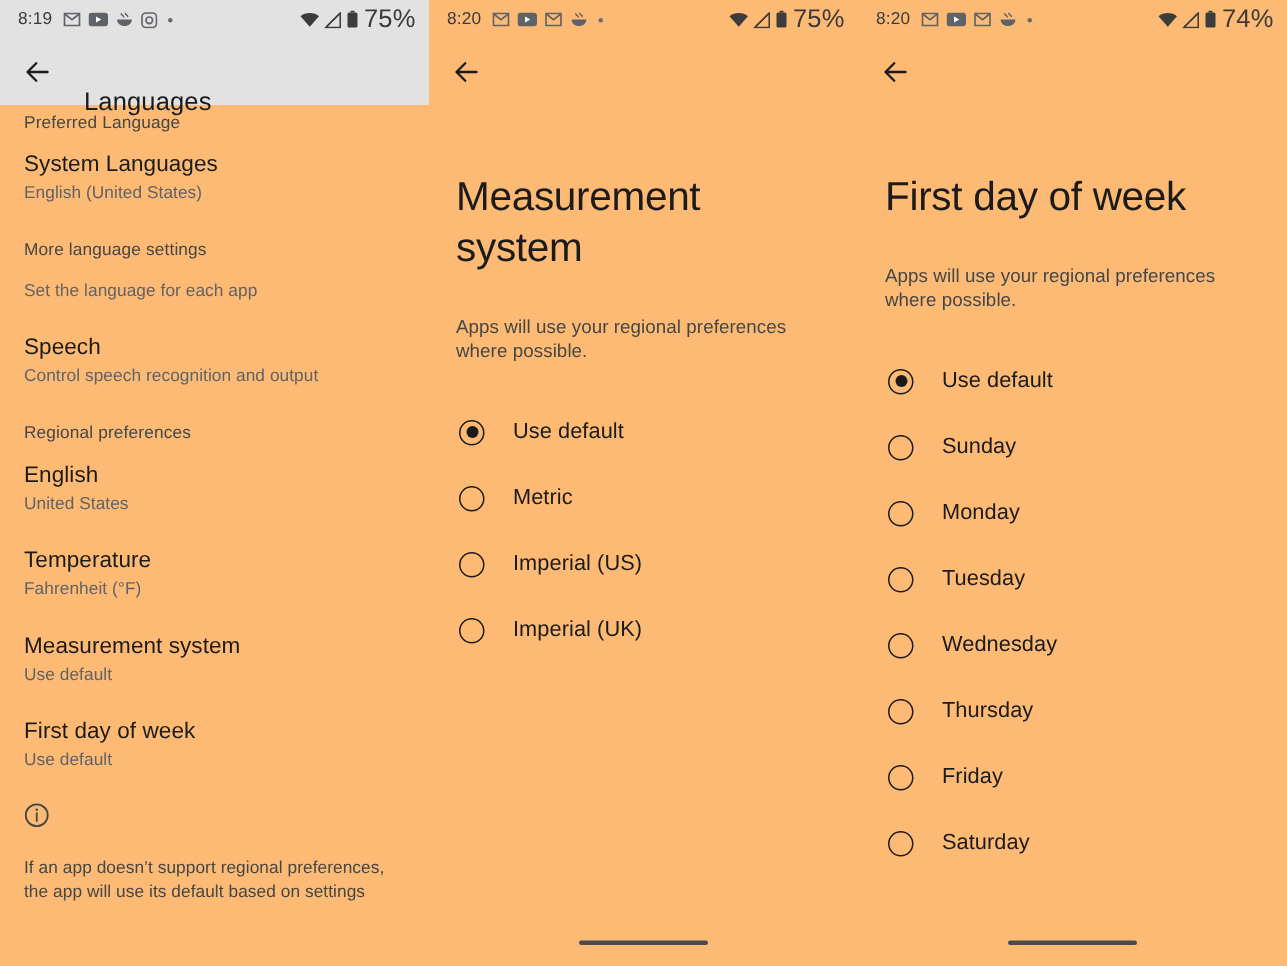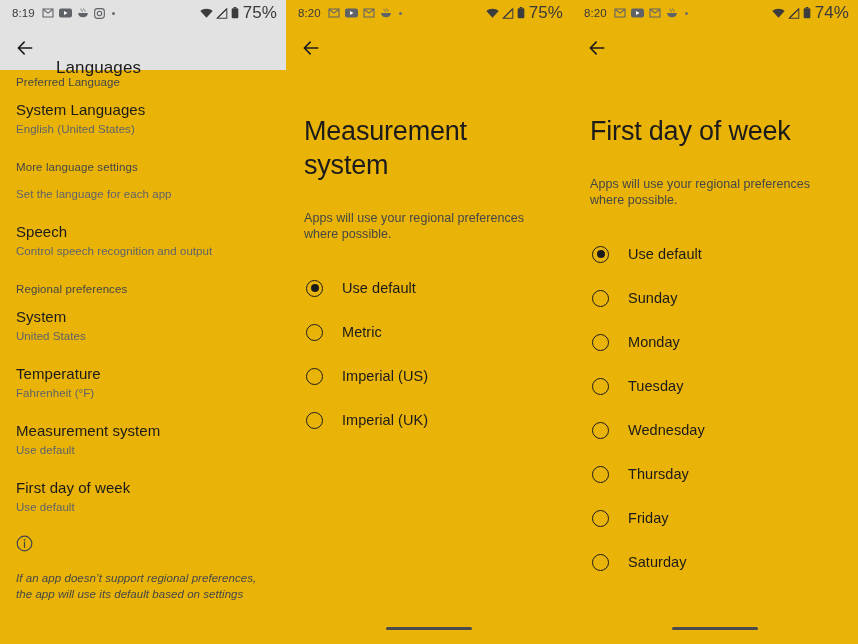--- a/index.html
+++ b/index.html
@@ -17,21 +17,21 @@
   .screens {
     display: flex;
     width: 858px;
     height: 644px;
   }
 
   .panel {
     width: 286px;
     height: 644px;
     position: relative;
-    background: #eab308;
+    background: #fdba74;
     overflow: hidden;
     flex: 0 0 286px;
   }
 
   
   .statusbar {
     height: 26px;
     display: flex;
     align-items: center;
     padding: 0 9px 0 12px;
@@ -110,21 +110,20 @@
   .footer-note {
     padding: 0 16px;
     margin-top: 14px;
   }
   .footer-icon { margin-bottom: 14px; }
   .footer-text {
     font-size: 11.5px;
     color: #444746;
     line-height: 16px;
     letter-spacing: 0.05px;
-    font-style: italic;
   }
 
   
   .detail-body { padding: 0 18px; }
   .detail-title {
     font-size: 27px;
     color: #1b1b1b;
     line-height: 34px;
     letter-spacing: -0.2px;
     margin-top: 44px;
@@ -270,21 +269,21 @@
       <div class="spacer-8"></div>
       <div class="list-item">
         <div class="li-title">Speech</div>
         <div class="li-sub">Control speech recognition and output</div>
       </div>
 
       <div class="spacer-12"></div>
 
       <div class="section-label">Regional preferences</div>
       <div class="list-item">
-        <div class="li-title">System</div>
+        <div class="li-title">English</div>
         <div class="li-sub">United States</div>
       </div>
       <div class="spacer-8"></div>
       <div class="list-item">
         <div class="li-title">Temperature</div>
         <div class="li-sub">Fahrenheit (°F)</div>
       </div>
       <div class="spacer-8"></div>
       <div class="list-item">
         <div class="li-title">Measurement system</div>

